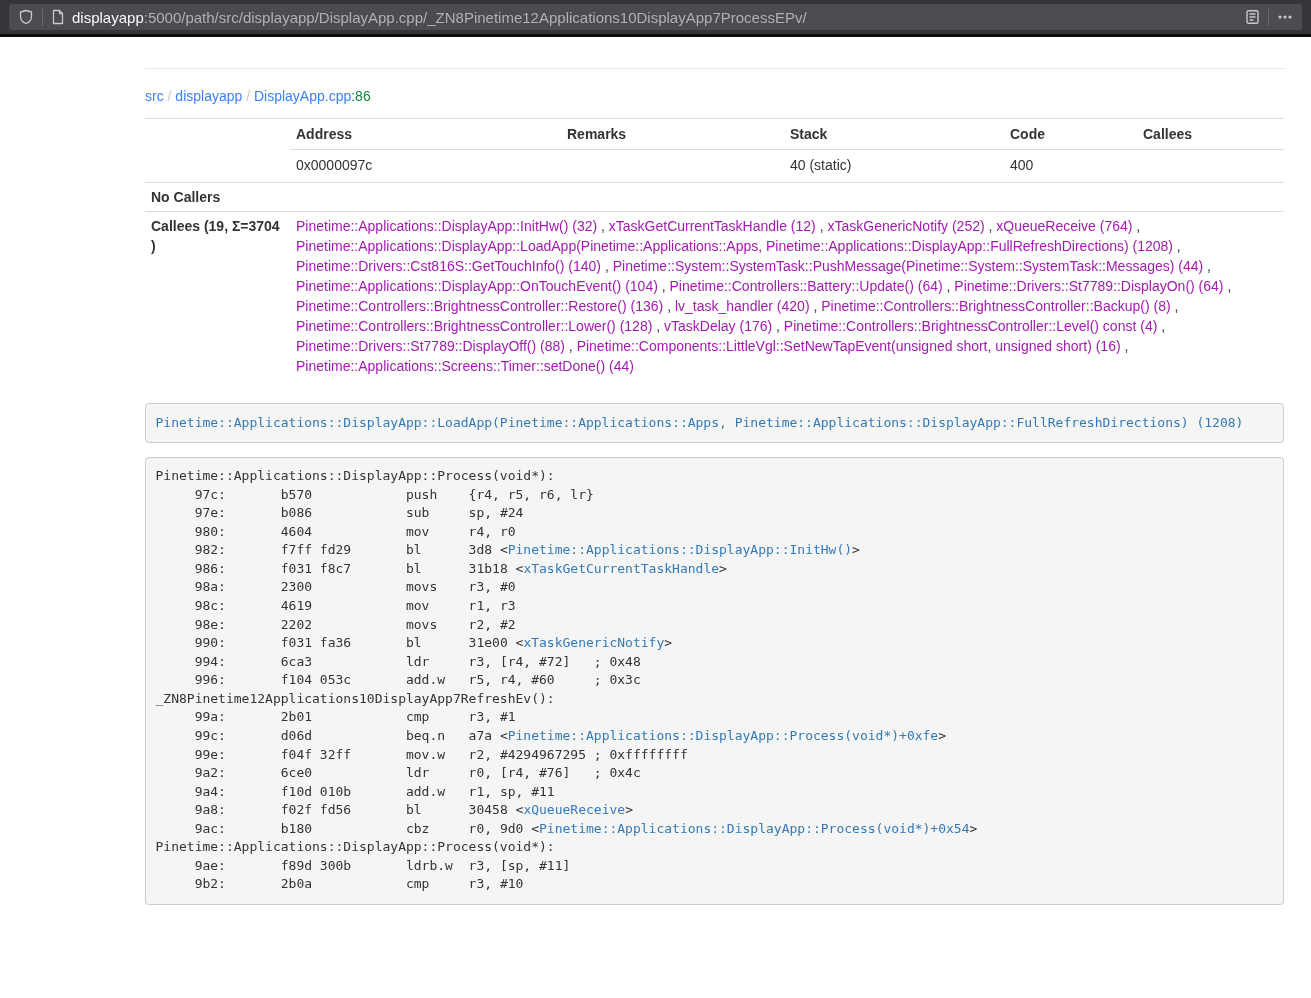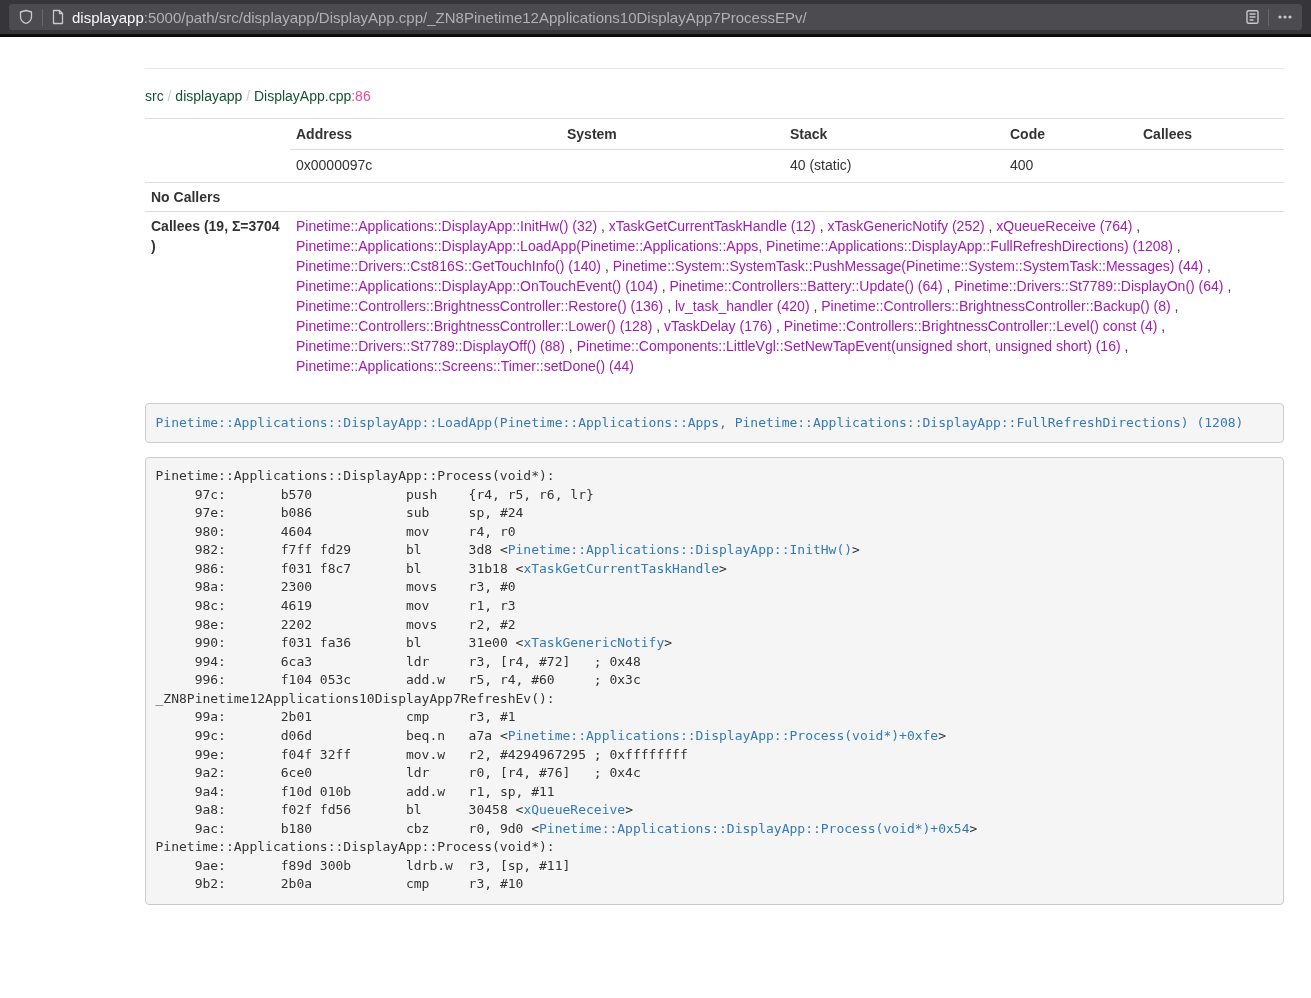--- a/index.html
+++ b/index.html
@@ -15,23 +15,23 @@
   .vdiv { width:1px; height:17px; background:#67676d; margin:0 8px; flex:none; }
   .url { flex:1; min-width:0; font-size:15px; color:#b1b1b3; white-space:nowrap; overflow:hidden; margin-left:7px; }
   .url b { color:#f9f9fa; font-weight:normal; }
   .chrome-edge { height:3px; background:#0c0c0d; }
   
   .container { width:1139px; margin-left:145px; }
   .jumbotron { margin-top:42px; background:#ededee; border-radius:6px; padding:10px 20px; }
   .jumbotron h1 { margin:0; font-size:27px; line-height:30px; font-weight:400; color:#4c4c54; }
   hr.rule { margin:31px 0 0 0; border:0; border-top:1px solid #e7e7e7; }
   .breadcrumb { margin-top:17px; line-height:20px; }
-  .bc-link { color:#14532d; text-decoration:none; }
+  .bc-link { color:#3b82f6; text-decoration:none; }
   .bc-sep { color:#ccc; }
-  .bc-suffix { color:#ec4899; }
+  .bc-suffix { color:#15803d; }
   
   table.stable { width:100%; border-collapse:collapse; margin-top:12px; }
   table.stable > tbody > tr > th,
   table.stable > tbody > tr > td {
     border-top:1px solid #ddd; text-align:left; vertical-align:top;
     padding:4px 6px; line-height:20px;
   }
   table.stable > tbody > tr > th { font-weight:bold; width:145px; }
   td.nested { padding:0 0 2px 0 !important; }
   table.inner { width:100%; border-collapse:collapse; }
@@ -100,21 +100,21 @@
 
   <table class="stable">
     <tbody>
       <tr>
         <th></th>
         <td class="nested">
           <table class="inner">
             <tbody>
               <tr id="detail-headers">
                   <th>Address</th>
-                  <th>System</th>
+                  <th>Remarks</th>
                   <th>Stack</th>
                   <th>Code</th>
                   <th>Callees</th>
                 </tr>
               <tr id="detail-values">
                   <td>0x0000097c</td>
                   <td></td>
                   <td>40 (static)</td>
                   <td>400</td>
                   <td></td>

